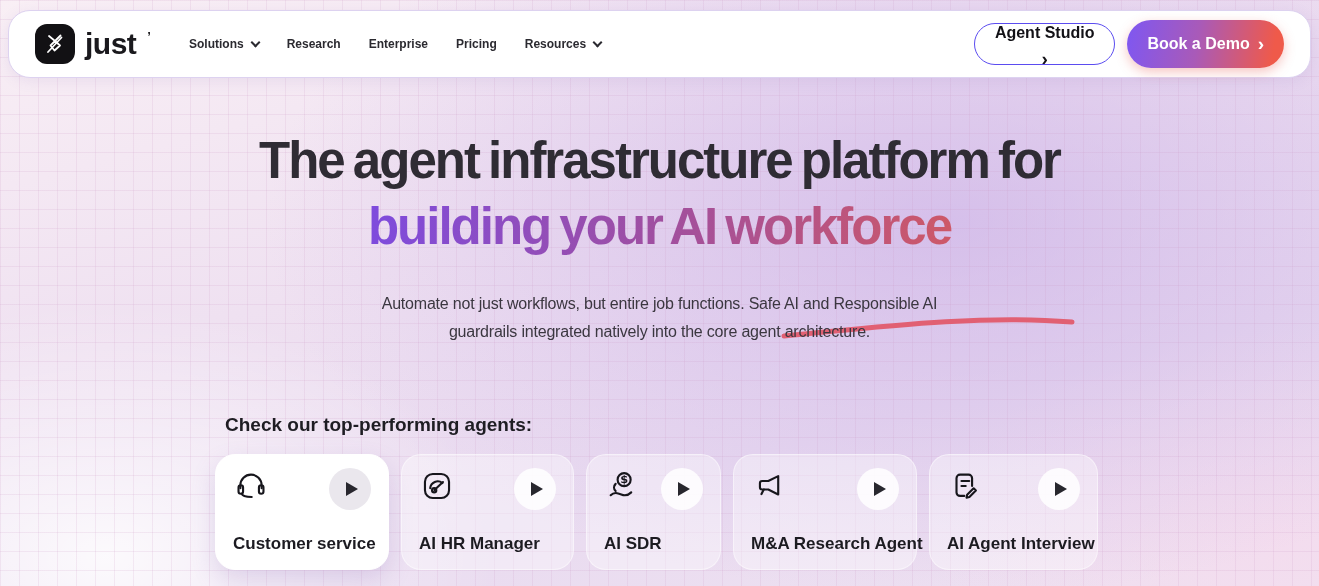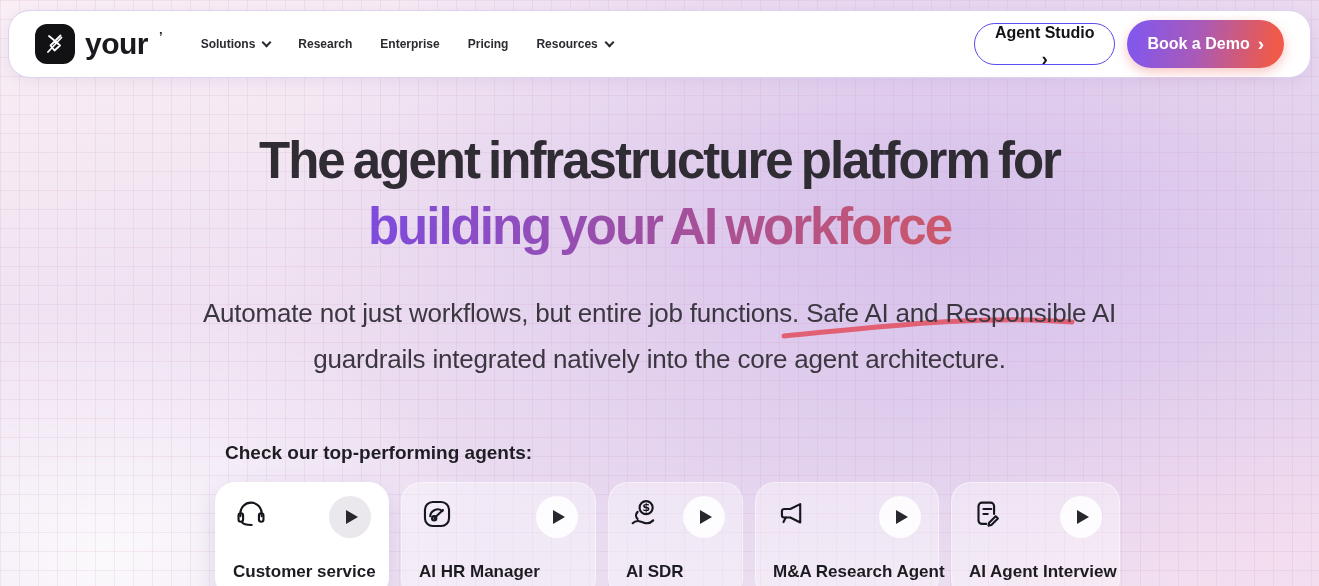--- a/index.html
+++ b/index.html
@@ -57,28 +57,28 @@
   .hero-title {
     font-size:51px; font-weight:700; letter-spacing:-2px; word-spacing:-3px;
     line-height:1.29; color:#2f2c34;
   }
   .hero-title .grad {
     display:block;
     background:linear-gradient(90deg, #5746f1 0%, #7e4bdd 28%, #a04fa0 50%, #cd5868 72%, #fa6c3b 100%);
     -webkit-background-clip:text; background-clip:text; color:transparent;
   }
   .hero-sub {
-    margin-top:30px; font-size:26px; line-height:1.78; color:#3b3740;
+    margin-top:30px; font-size:16px; line-height:1.78; color:#3b3740;
     font-weight:400; letter-spacing:-0.2px; position:relative; z-index:1;
   }
   .swoosh { position:absolute; left:778px; top:306px; z-index:0; }
 
   
   .agents { position:absolute; left:215px; top:414px; z-index:2; }
-  .agents-label { font-size:19px; font-weight:700; color:#1e1d23; margin-left:10px;margin-top:28px; }
+  .agents-label { font-size:19px; font-weight:700; color:#1e1d23; margin-left:10px; }
   .agents-row { display:flex; gap:12px; margin-top:18px; }
   .agent-card {
     height:116px; border-radius:20px; padding:13px 17px 15px 17px;
     display:flex; flex-direction:column; justify-content:space-between;
     background:rgba(255,255,255,0.38); cursor:pointer;
     border:1px solid rgba(255,255,255,0.45);
   }
   .agent-card.selected {
     background:#ffffff; border:1px solid #ffffff;
     box-shadow:0 10px 24px rgba(130,95,175,0.20);
@@ -103,21 +103,21 @@
 
 <header class="navbar">
   <div class="logo-wrap">
     <span class="logo-mark">
       <svg width="24" height="24" viewBox="0 0 24 24" fill="none" stroke="#ffffff" stroke-width="1.8" stroke-linecap="round" stroke-linejoin="round">
         <path d="M6 4 L12 9 L17.5 3.5"></path>
         <path d="M12 9 L17 13.5 L11.5 18.5 L7.5 13.5 Z"></path>
         <path d="M5 20 L18.5 5.5"></path>
       </svg>
     </span>
-    <span class="logo-word">your</span>
+    <span class="logo-word">just</span>
     <span class="logo-tick">’</span>
   </div>
 
   <nav class="nav-links">
     <a class="nav-link">
       <span>Solutions</span>
       <i class="chev-down"></i>
     </a>
     <a class="nav-link">
       <span>Research</span>
@@ -176,21 +176,21 @@
             <path d="M5.5 17.5 c0.5 2 3 2.3 7 2.3"></path>
           </svg>
         </span>
         <span class="play-btn">
           <i class="play-tri"></i>
         </span>
       </div>
       <div class="agent-label">Customer service</div>
     </div>
 
-    <div class="agent-card" style="width:195px">
+    <div class="agent-card" style="width:173px">
       <div class="card-top">
         <span class="agent-icon">
           <svg class="stroke-ic" width="34" height="34" viewBox="0 0 24 24">
             <rect x="3.5" y="3.5" width="17" height="17" rx="5.5"></rect>
             <path d="M7.2 13.5 a5.3 5.3 0 0 1 8.6 -3.6"></path>
             <path d="M10.2 14.8 L16.2 9.2"></path>
             <circle cx="10" cy="15" r="1.5"></circle>
           </svg>
         </span>
         <span class="play-btn">

